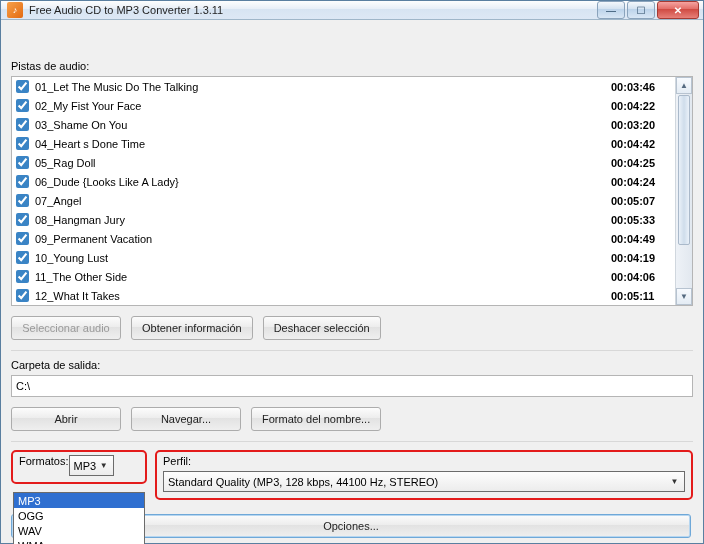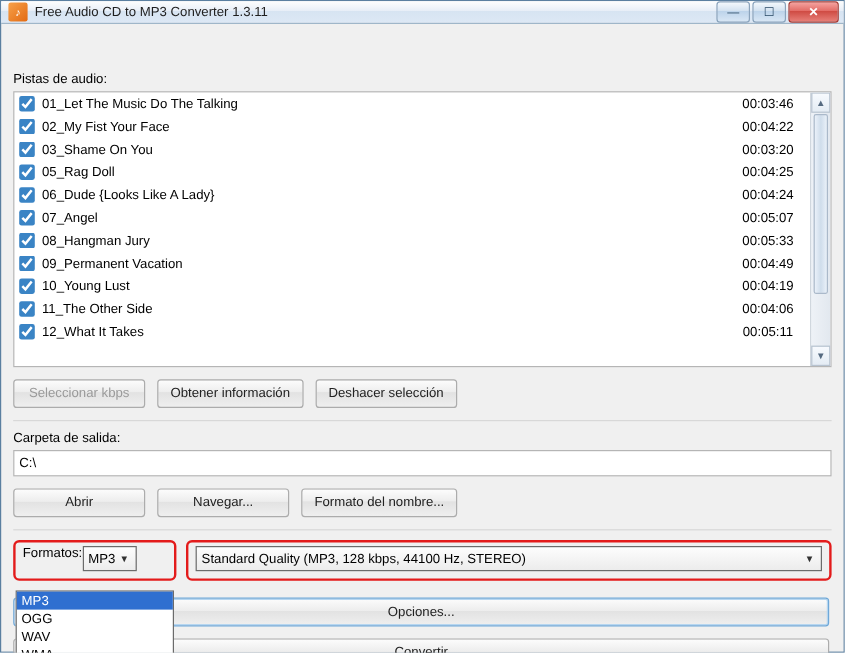--- a/index.html
+++ b/index.html
@@ -12,21 +12,21 @@
 .winbtn { width: 28px; height: 18px; border: 1px solid #8aa3bc; border-radius: 3px; background: linear-gradient(#f4f8fc,#d2e1f0 45%,#bcd3ea 46%,#d9e7f5); display:flex;align-items:center;justify-content:center; color:#2b4a66; font-size:10px; }
 .winbtn.close { width: 42px; background: linear-gradient(#f5a3a0,#e26b65 45%,#cf4b43 46%,#e78079); border-color:#a63a33; color:#fff; font-weight:bold; }
 .content { flex: 1; padding: 8px 10px 10px 10px; display:flex; flex-direction:column; position:relative;margin-top:32px; }
 .label { color:#000; margin-bottom:4px; }
 .tracklist-wrap { position: relative; }
 .tracklist { border:1px solid #b5b5b5; background:#fff; height: 230px; overflow:hidden; position:relative; }
 .tracklist-inner { position:absolute; left:0; right:17px; top:0; bottom:0; overflow:hidden; }
 .track-row { height:19px; display:flex; align-items:center; padding:0 4px; }
 .track-row input[type=checkbox] { margin-right:6px; width:13px; height:13px; accent-color:#3a84c5; }
 .track-row .tname { flex:1; }
-.track-row .tdur { width:60px; text-align:center; padding-right:2px; }
+.track-row .tdur { width:60px; text-align:left; padding-right:2px;font-weight:bold; }
 .scrollbar { position:absolute; right:0; top:0; bottom:0; width:17px; background: linear-gradient(to right,#eef2f7,#e2e8ef); border-left:1px solid #d0d7de; }
 .sb-btn { height:17px; background:linear-gradient(#f7fafe,#e4ecf4); border:1px solid #b7c3d0; display:flex;align-items:center;justify-content:center; color:#556a80; font-size:8px; }
 .sb-thumb { position:absolute; left:2px; right:2px; top:18px; height:150px; background:linear-gradient(to right,#eaf1f9,#cfddeb,#eaf1f9); border:1px solid #aab9ca; border-radius:2px; }
 .btnrow { display:flex; gap:10px; margin-top:10px; }
 .btn { height:24px; min-width:110px; padding:0 10px; border:1px solid #acacac; background:linear-gradient(#fcfcfc,#ededed 45%,#e2e2e2 46%,#efefef); border-radius:3px; display:flex;align-items:center;justify-content:center; color:#222; }
 .btn.primary { border-color:#6fa8d8; box-shadow:0 0 0 1px #b6d6f0 inset; }
 .btn.disabled { color:#9a9a9a; }
 .sep { height:1px; background:#d8d8d8; margin:10px 0 8px 0; }
 .output-input { width:100%; height:22px; border:1px solid #b5b5b5; background:#fff; padding:0 4px; display:flex;align-items:center; color:#000; }
 .red-box { border:2px solid #e31b1b; border-radius:5px; padding:3px 6px 6px 6px; position:relative; }
@@ -70,20 +70,25 @@
               <span class="tname">02_My Fist Your Face</span>
               <span class="tdur">00:04:22</span>
             </div>
             <div class="track-row">
               <input type="checkbox" checked="" style="">
               <span class="tname">03_Shame On You</span>
               <span class="tdur">00:03:20</span>
             </div>
             <div class="track-row">
               <input type="checkbox" checked="" style="">
+              <span class="tname">04_Heart s Done Time</span>
+              <span class="tdur">00:04:42</span>
+            </div>
+            <div class="track-row">
+              <input type="checkbox" checked="" style="">
               <span class="tname">05_Rag Doll</span>
               <span class="tdur">00:04:25</span>
             </div>
             <div class="track-row">
               <input type="checkbox" checked="" style="">
               <span class="tname">06_Dude {Looks Like A Lady}</span>
               <span class="tdur">00:04:24</span>
             </div>
             <div class="track-row">
               <input type="checkbox" checked="" style="">
@@ -117,21 +122,21 @@
             </div>
           </div>
         <div class="scrollbar">
           <div class="sb-btn">▲</div>
           <div class="sb-thumb"></div>
           <div class="sb-btn" style="position:absolute;bottom:0;left:0;right:0">▼</div>
         </div>
       </div>
     </div>
     <div class="btnrow">
-      <div class="btn disabled">Seleccionar kbps</div>
+      <div class="btn disabled">Seleccionar audio</div>
       <div class="btn">Obtener información</div>
       <div class="btn">Deshacer selección</div>
     </div>
     <div class="sep"></div>
     <div class="label">Carpeta de salida:</div>
     <div class="output-input">
         <span>C:\</span>
       </div>
     <div class="btnrow">
       <div class="btn">Abrir</div>
@@ -150,20 +155,21 @@
             </div>
           </div>
           <div class="dropdown-list" id="formats-dropdown">
               <div class="opt sel">MP3</div>
               <div class="opt">OGG</div>
               <div class="opt">WAV</div>
               <div class="opt">WMA</div>
             </div>
         </div>
         <div class="red-box perfil-box">
+          <div class="label">Perfil:</div>
           <div class="combo wide">
             <span>Standard Quality (MP3, 128 kbps, 44100 Hz, STEREO)</span>
             <div class="arrow">▼</div>
           </div>
         </div>
       </div>
       <div class="footer-btns">
         <div class="btn primary" style="min-width:110px">Opciones...</div>
         <div class="btn" style="min-width:110px">Convertir</div>
       </div>

